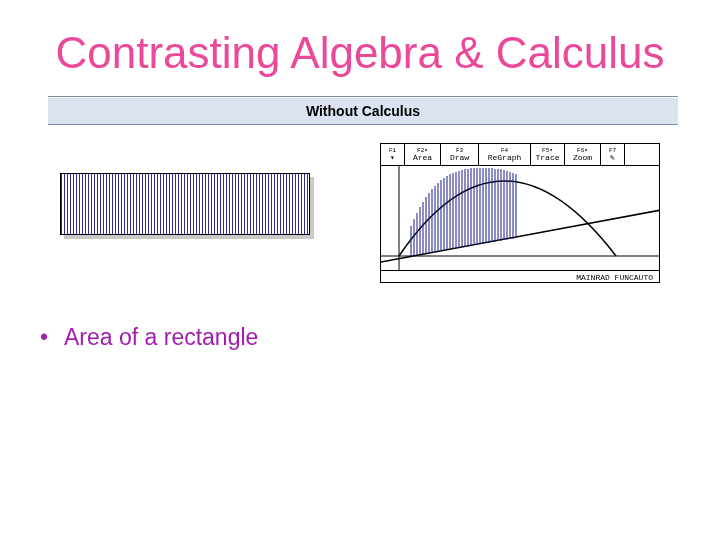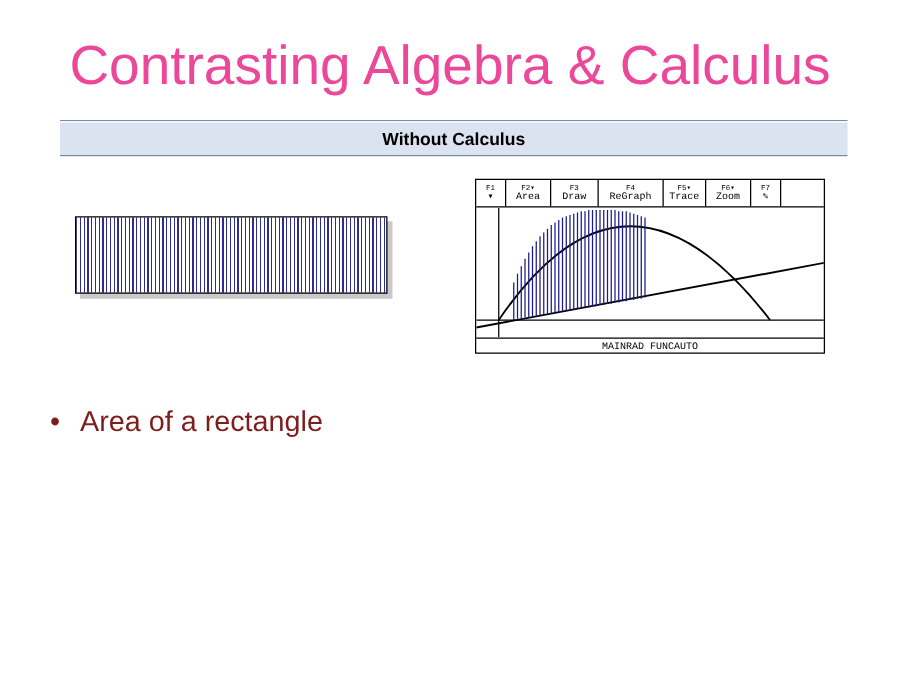--- a/index.html
+++ b/index.html
@@ -97,40 +97,40 @@
   .calc-menu-item .fkey { font-size: 6px; }
   .calc-menu-item:last-child { border-right: none; }
   .calc-plot {
     position: relative;
     width: 100%;
     height: 104px;
     overflow: hidden;
   }
   .calc-status {
     display: flex;
-    justify-content: center;
+    justify-content: flex-end;
     border-top: 1px solid #000;
     height: 14px;
     font-size: 8px;
     padding: 1px 6px;
     align-items: center;
   }
   .bullets {
     display: flex;
     width: 640px;
     margin: 30px auto 0 40px;
   }
   .bullets ul {
     flex: 1;
     list-style: none;
     padding-right: 20px;
   }
   .bullets li {
     font-size: 23px;
-    color: #7f1d1d;
+    color: #a21caf;
     line-height: 1.3;
     position: relative;
     padding-left: 24px;
   }
   .bullets li::before {
     content: "•";
     position: absolute;
     left: 0;
     top: 0;
   }

